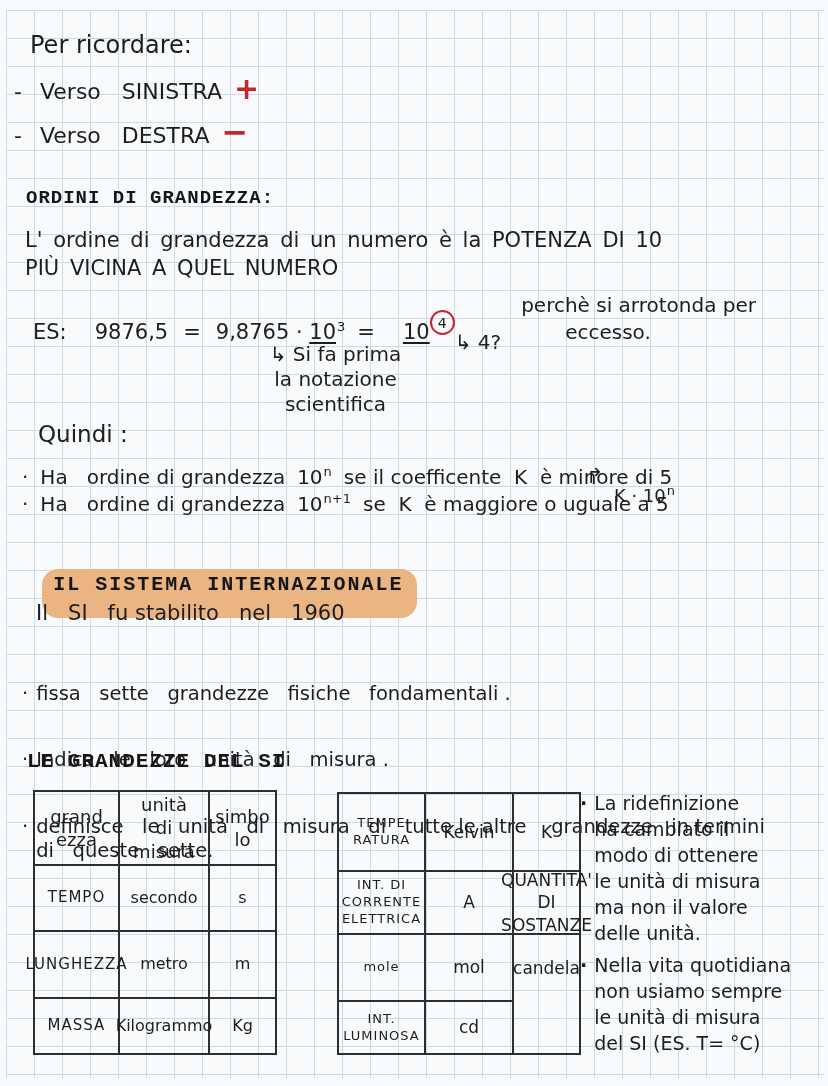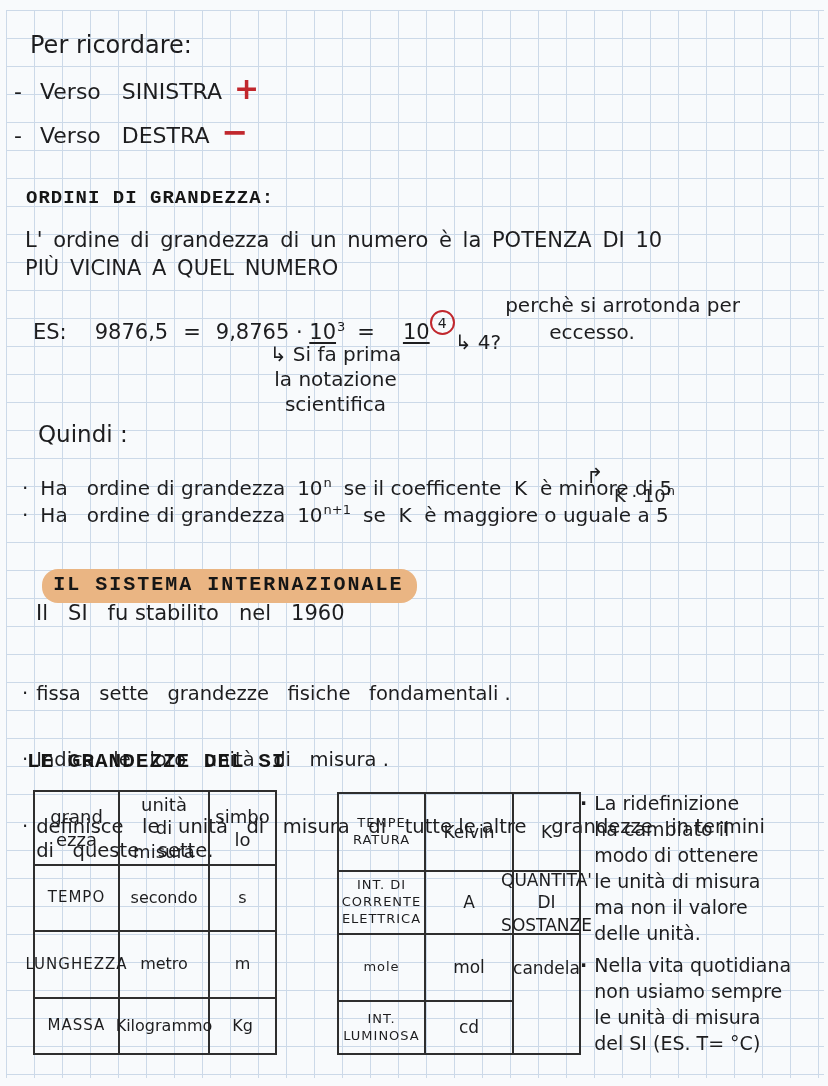--- a/index.html
+++ b/index.html
@@ -25,21 +25,21 @@
     background-size:28px 28px;
   }
   .abs{position:absolute;white-space:pre-wrap;line-height:1.3}
   .hw{font-family:"DejaVu Sans",sans-serif;color:var(--ink)}
   .mono-heading{
     font-family:"Liberation Mono","DejaVu Sans Mono",monospace;
     font-weight:bold;color:#161616;letter-spacing:1px;white-space:pre;
   }
   .pill{
     display:inline-block;background:var(--highlight);
-    border-radius:16px;padding:3px 14px 5px 11px;
+    border-radius:16px;padding:3px 14px 20px 11px;
   }
   .sign{font-weight:bold;color:var(--accent-red)}
   .plus{font-size:30px;line-height:18px;margin-left:12px}
   .minus{font-size:32px;line-height:14px;margin-left:12px}
   .row{display:flex;align-items:baseline}
   .dash{margin-right:18px}
   
   .eq-row{display:flex;align-items:flex-end;font-size:21px}
   .eq-row>*{white-space:pre}
   .sup{font-size:13px;vertical-align:super;line-height:0;margin-left:1px}
@@ -48,21 +48,21 @@
     display:inline-flex;align-items:center;justify-content:center;
     width:21px;height:21px;border:2px solid var(--accent-red);border-radius:50%;
     font-size:14px;transform:translateY(-11px);margin-left:0;line-height:1;
   }
   .branch{display:inline-block;transform:translateY(9px);font-size:20px}
   .why{white-space:pre-wrap;line-height:27px;font-size:20px}
   .why .l2{display:block;margin-left:44px}
   
   .krow{display:flex;align-items:baseline;font-size:20px;line-height:27px;white-space:pre}
   .kdot{margin-right:12px}
-  .kpow{margin:11px 12px}
+  .kpow{margin:0 12px}
   
   .si-bullet{display:flex;align-items:flex-start;font-size:19.5px;line-height:24px;margin-bottom:1px}
   .si-bullet .dot{margin-right:8px}
   
   .table{position:absolute;display:grid;border:2px solid var(--table-line)}
   .table>div{
     display:flex;align-items:center;justify-content:center;text-align:center;
     white-space:pre-line;line-height:1.3;
     border-right:2px solid var(--table-line);border-bottom:2px solid var(--table-line);
   }
@@ -106,21 +106,21 @@
 PIÙ VICINA A QUEL NUMERO</div>
 
   <div class="abs hw eq-row" style="left:33px;top:292px">
     <span>ES:</span>
     <span style="margin-left:28px">9876,5</span>
     <span style="margin-left:15px">=</span>
     <span style="margin-left:15px"><span>9,8765 · </span><span class="u">10</span><sup class="sup">3</sup></span>
     <span style="margin-left:12px">=</span>
     <span style="margin-left:28px"><span class="u">10</span><span class="circ">4</span></span>
     <span class="branch">↳ 4?</span>
-    <span class="why" style="margin-left:4px"><span>perchè si arrotonda per</span><span class="l2">eccesso.</span></span>
+    <span class="why" style="margin-left:20px"><span>perchè si arrotonda per</span><span class="l2">eccesso.</span></span>
   </div>
 
   <div class="abs hw" style="left:248px;top:342px;width:175px;font-size:20px;line-height:25px;text-align:center">↳ Si fa prima
 la notazione
 scientifica</div>
 
   <div class="abs hw" style="left:38px;top:420px;font-size:23px">Quindi :</div>
 
   <div class="abs hw" style="left:563px;top:433px;font-size:18px">
     <span style="display:inline-block;transform:translateY(7px);font-size:21px">↱</span>

